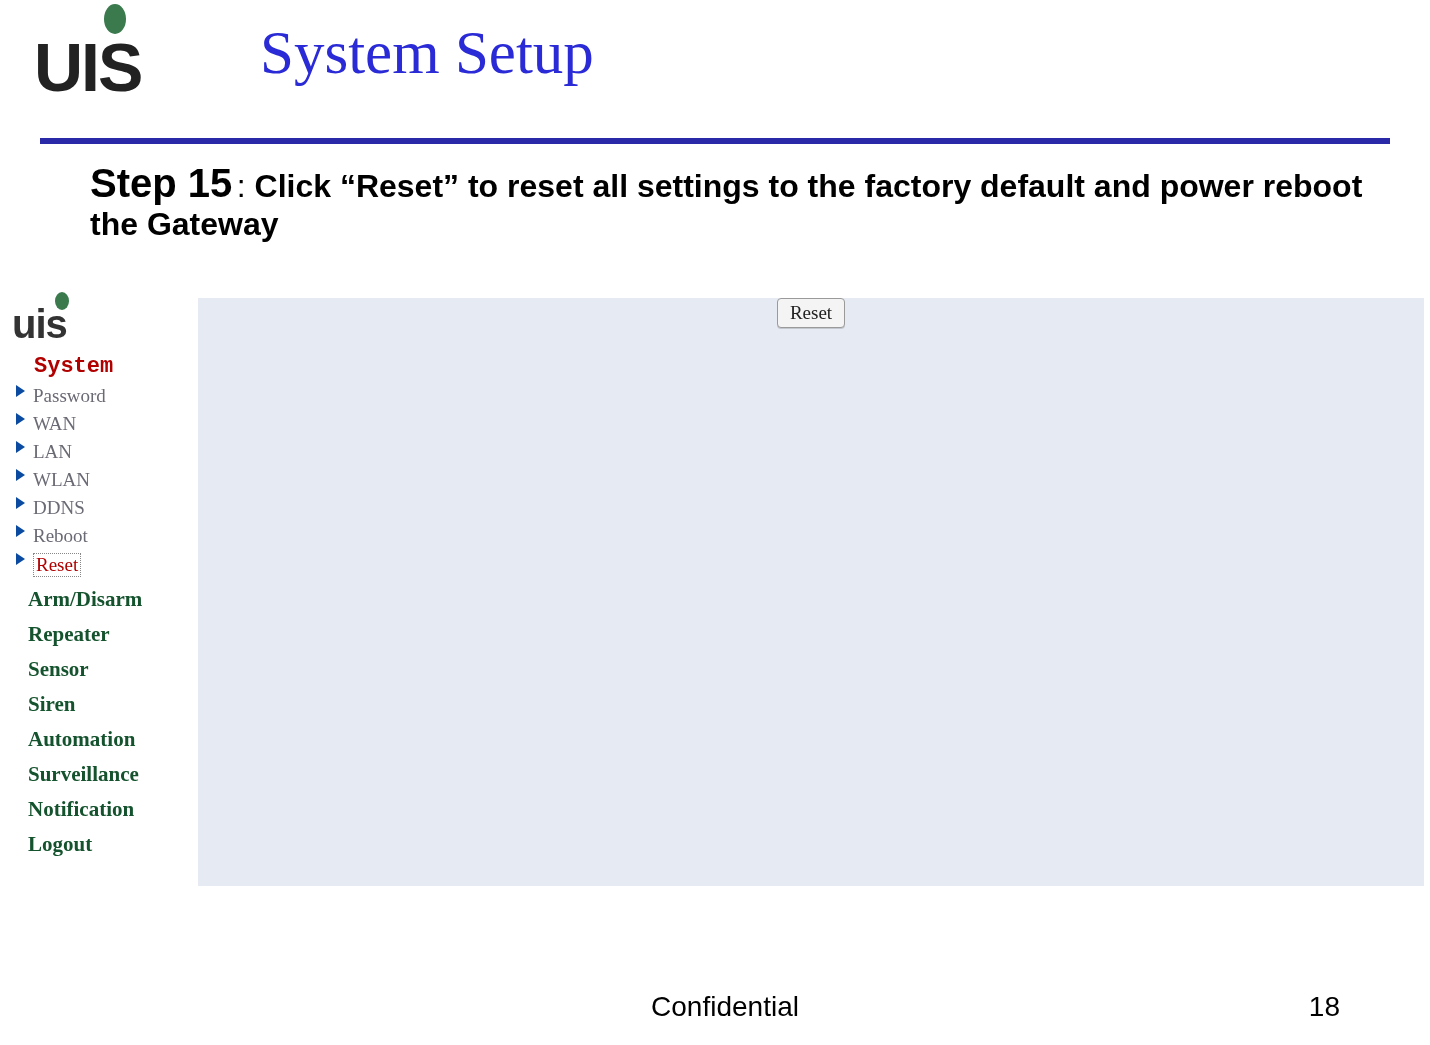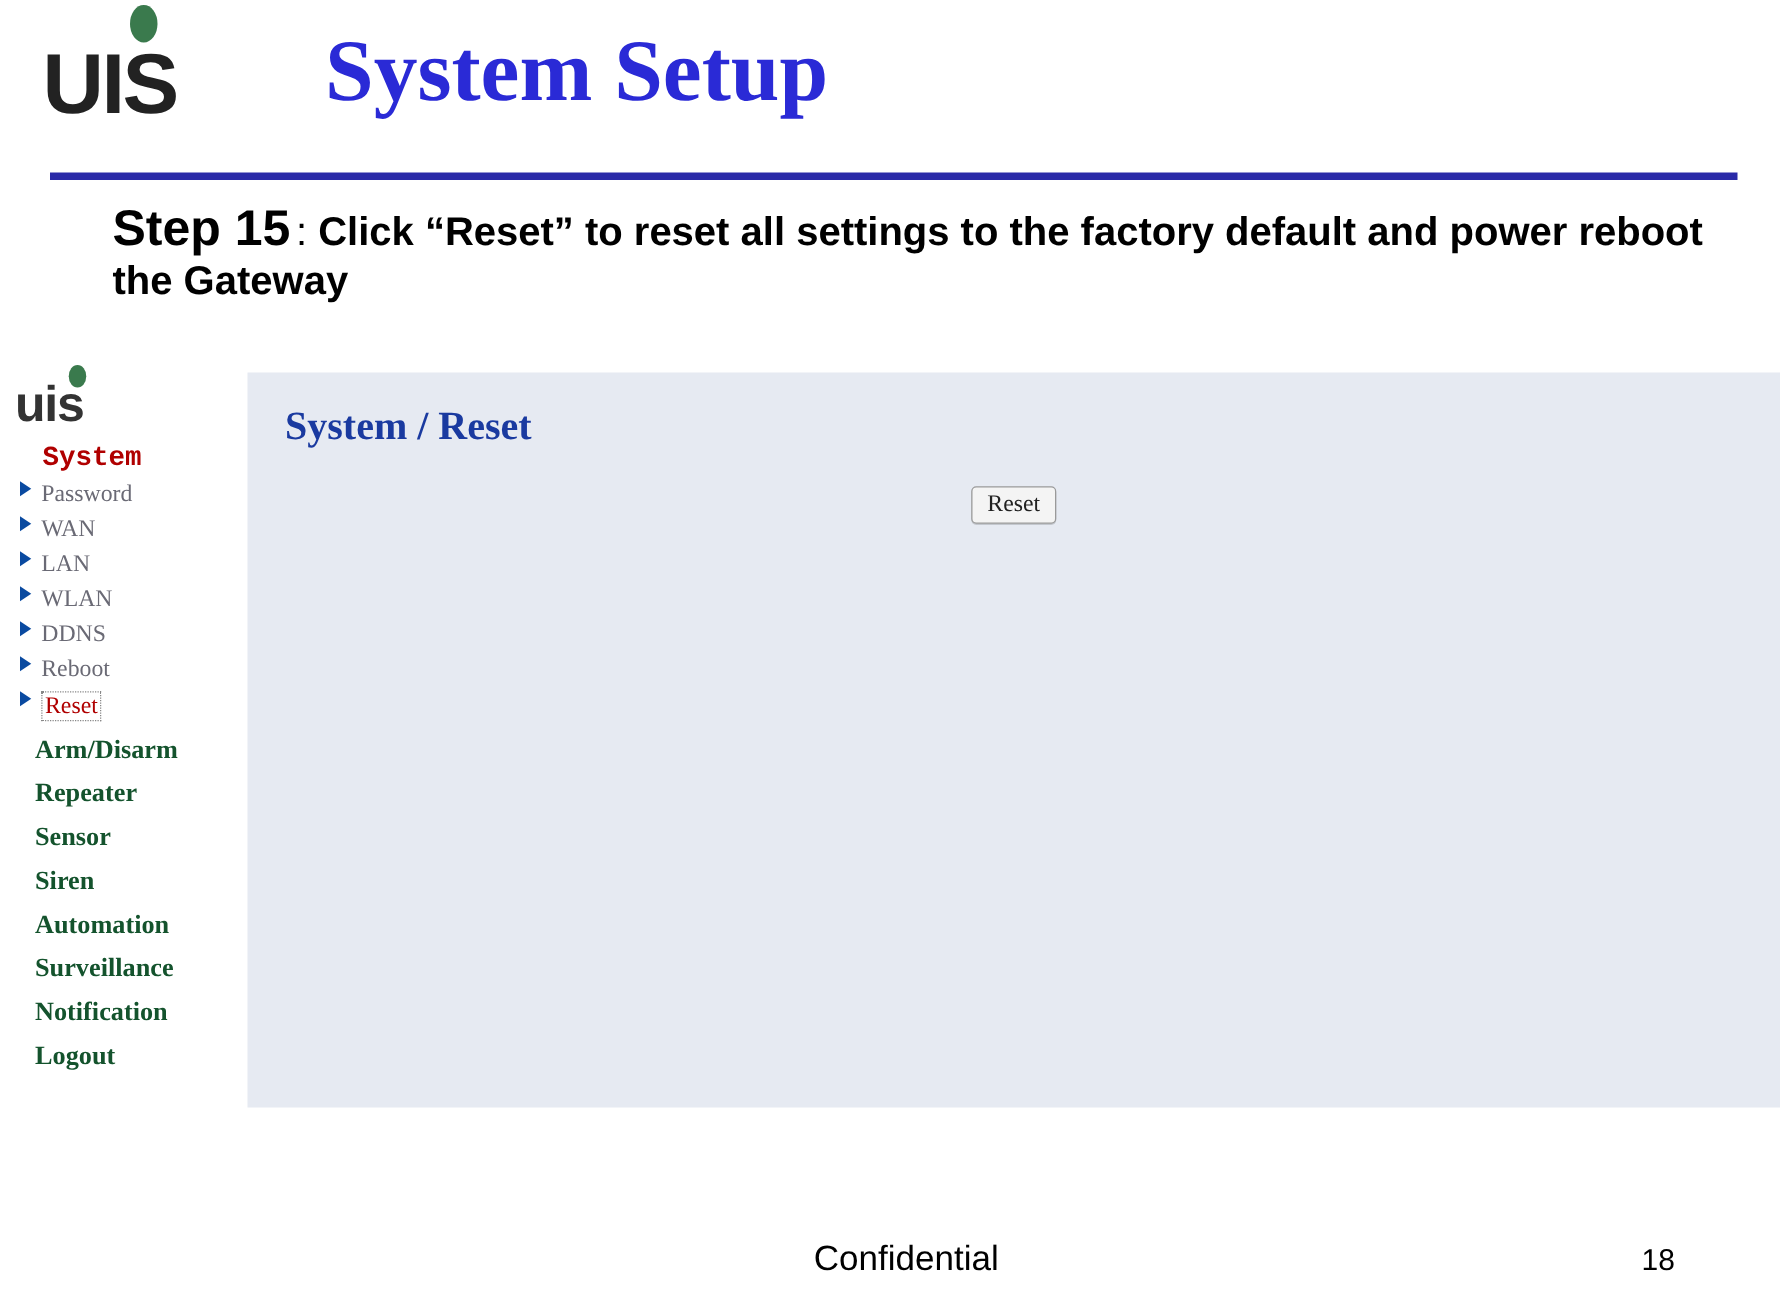--- a/index.html
+++ b/index.html
@@ -43,22 +43,22 @@
     color: #222;
     font-size: 68px;
     letter-spacing: -2px;
   }
   .page-title {
     position: absolute;
     left: 260px;
     top: 18px;
     color: #2a2ad6;
     font-family: "Times New Roman", Times, serif;
-    font-weight: 700;
-    font-size: 70px;
+    font-weight: 400;
+    font-size: 61px;
   }
   .title-rule {
     position: absolute;
     left: 40px;
     top: 138px;
     width: 1350px;
     height: 6px;
     background: #2a2aa8;
   }
 
@@ -214,21 +214,21 @@
     text-align: center;
     font-family: Arial, Helvetica, sans-serif;
     font-size: 28px;
     color: #000;
   }
   .footer-page {
     position: absolute;
     right: 90px;
     bottom: 22px;
     font-family: Arial, Helvetica, sans-serif;
-    font-size: 24px;
+    font-size: 28px;
     color: #000;
   }
 </style>
 </head>
 <body>
 
 <div class="header">
   <div class="uis-logo-big">
     <div class="uis-big-dot"></div>
     <div class="uis-big-text">UIS</div>
@@ -286,21 +286,20 @@
     <div class="nav-section">Repeater</div>
     <div class="nav-section">Sensor</div>
     <div class="nav-section">Siren</div>
     <div class="nav-section">Automation</div>
     <div class="nav-section">Surveillance</div>
     <div class="nav-section">Notification</div>
     <div class="nav-section">Logout</div>
   </div>
 
   <div class="shot-main">
-    <div class="panel-title">System / Reset</div>
     <div class="reset-btn-wrap">
       <button class="reset-btn">Reset</button>
     </div>
   </div>
 </div>
 
 <div class="footer-confidential">Confidential</div>
 <div class="footer-page">18</div>
 
 </body></html>

